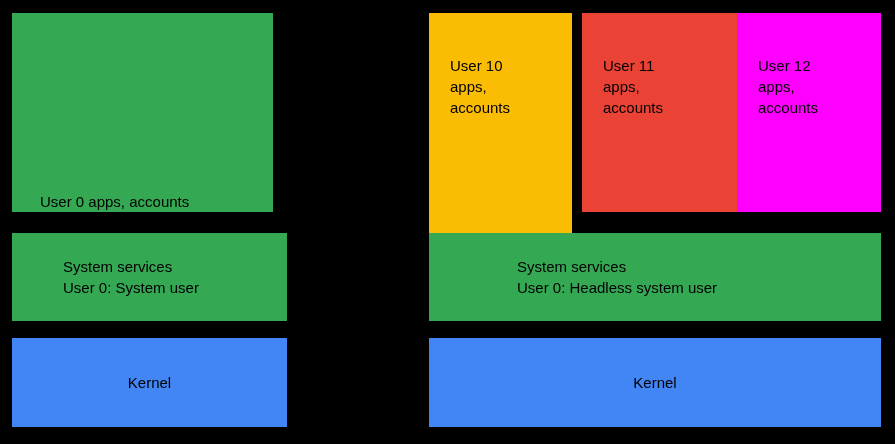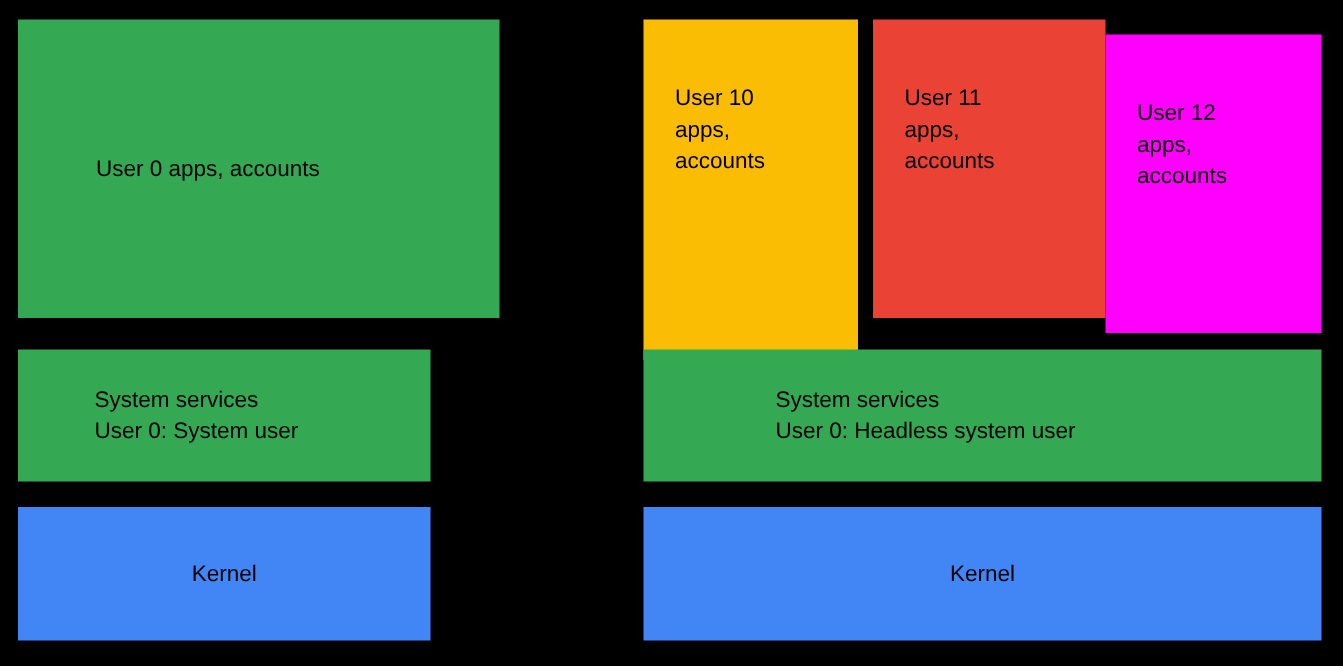--- a/index.html
+++ b/index.html
@@ -16,32 +16,32 @@
   }
   .box {
     position: absolute;
     box-sizing: border-box;
     font-size: 15px;
     line-height: 21px;
     color: #000;
     white-space: pre-line;
   }
   
-  .box.left-user-apps   { left: 12px;  top: 13px;  width: 321px; height: 199px;
-                          display: flex; align-items: center; padding-left: 52px; }
+  .box.left-user-apps   { left: 12px;  top: 13px;  width: 261px; height: 199px;
+                          display: flex; align-items: flex-end; padding-left: 28px; }
   .box.left-sys-svc     { left: 12px;  top: 233px; width: 275px; height: 88px;
                           display: flex; align-items: center; padding-left: 51px; }
   .box.left-kernel      { left: 12px;  top: 338px; width: 275px; height: 89px;
                           display: flex; align-items: center; justify-content: center; }
   
   .box.user-10          { left: 429px; top: 13px;  width: 143px; height: 227px;
                           padding: 21px 0 0 21px; }
   .box.user-11          { left: 582px; top: 13px;  width: 155px; height: 199px;
                           padding: 21px 0 0 21px; }
-  .box.user-12          { left: 737px; top: 23px;  width: 144px; height: 199px;
+  .box.user-12          { left: 737px; top: 13px;  width: 144px; height: 199px;
                           padding: 21px 0 0 21px; }
   .box.right-sys-svc    { left: 429px; top: 233px; width: 452px; height: 88px;
                           display: flex; align-items: center; padding-left: 88px; }
   .box.right-kernel     { left: 429px; top: 338px; width: 452px; height: 89px;
                           display: flex; align-items: center; justify-content: center; }
 </style>
 </head>
 <body>
 
 <div id="diagram-canvas" style="background: rgb(0, 0, 0);">

